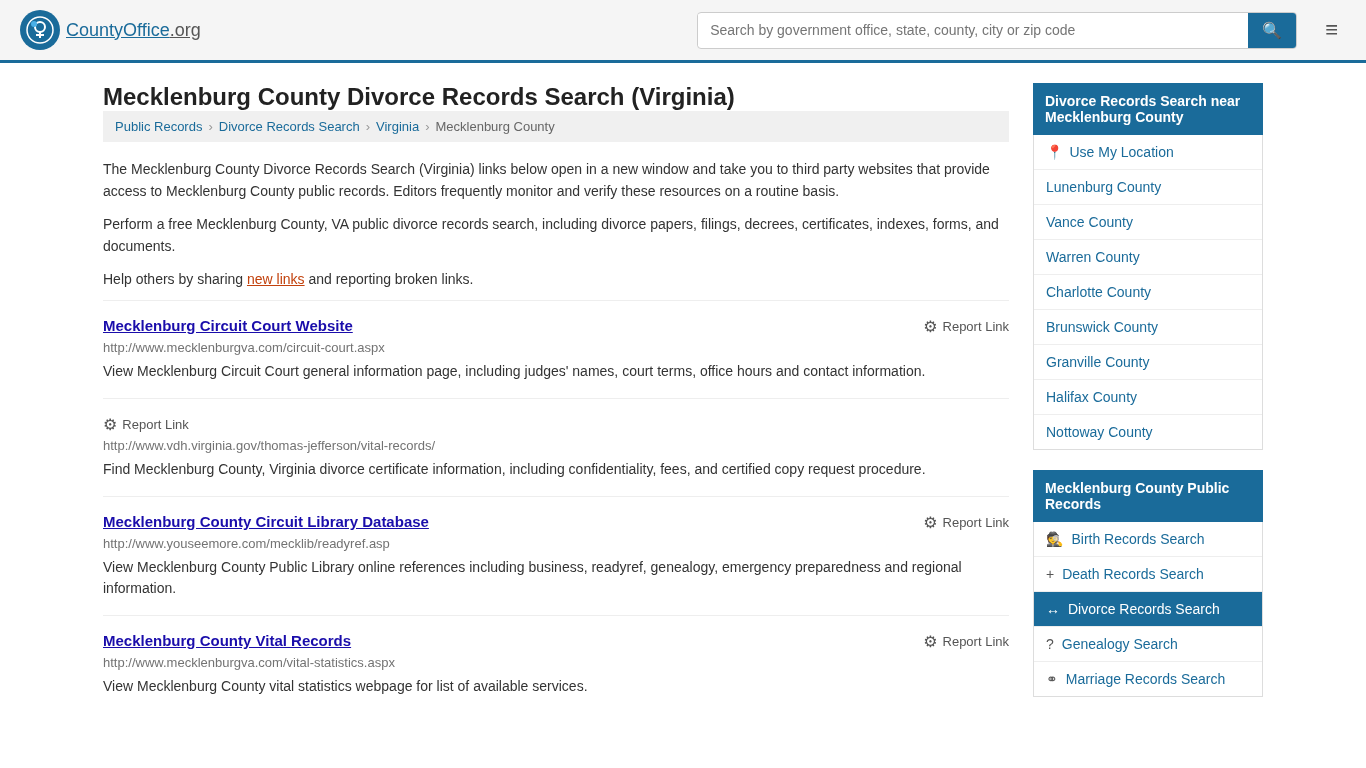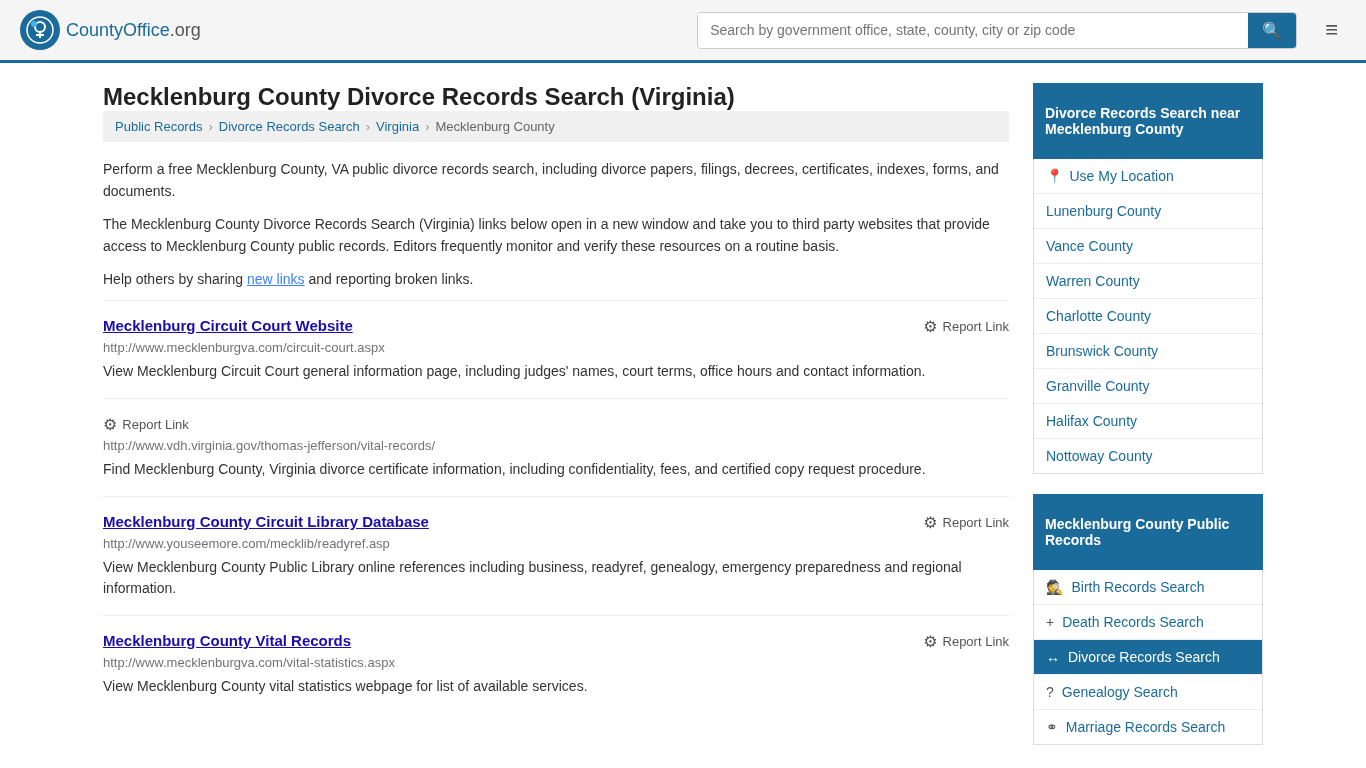--- a/index.html
+++ b/index.html
@@ -32,20 +32,21 @@
       font-size: 18px;
       font-weight: bold;
     }
     .logo-text {
       font-size: 18px;
       color: #333;
       font-weight: normal;
     }
     .logo-text span {
       color: #1a6b9a;
+      text-decoration: underline;
     }
     .search-bar-container {
       flex: 1;
       max-width: 600px;
       margin-left: auto;
       display: flex;
       align-items: center;
       border: 1px solid #ccc;
       border-radius: 4px;
       background: #fff;
@@ -119,21 +120,21 @@
     .breadcrumb-sep { color: #999; }
 
     
     .description {
       font-size: 14px;
       color: #333;
       line-height: 1.6;
       margin-bottom: 10px;
     }
     .description a {
-      color: #3b82f6;
+      color: #c2410c;
       text-decoration: underline;
     }
 
     
     .resource-item {
       border-top: 1px solid #eee;
       padding: 16px 0;
     }
     .resource-header {
       display: flex;
@@ -175,21 +176,21 @@
 
     
     .sidebar-section {
       margin-bottom: 20px;
     }
     .sidebar-section-title {
       background: #1a6b9a;
       color: #fff;
       font-weight: bold;
       font-size: 14px;
-      padding: 22px 12px;
+      padding: 10px 12px;
       margin-bottom: 0;
     }
     .sidebar-list {
       border: 1px solid #ddd;
       border-top: none;
     }
     .sidebar-list-item {
       padding: 9px 12px;
       border-bottom: 1px solid #eee;
       display: flex;
@@ -264,22 +265,22 @@
     <div class="breadcrumb">
       <a href="#">Public Records</a>
       <span class="breadcrumb-sep">›</span>
       <a href="#">Divorce Records Search</a>
       <span class="breadcrumb-sep">›</span>
       <a href="#">Virginia</a>
       <span class="breadcrumb-sep">›</span>
       <span>Mecklenburg County</span>
     </div>
 
+    <p class="description">The Mecklenburg County Divorce Records Search (Virginia) links below open in a new window and take you to third party websites that provide access to Mecklenburg County public records. Editors frequently monitor and verify these resources on a routine basis.</p>
     <p class="description">Perform a free Mecklenburg County, VA public divorce records search, including divorce papers, filings, decrees, certificates, indexes, forms, and documents.</p>
-    <p class="description">The Mecklenburg County Divorce Records Search (Virginia) links below open in a new window and take you to third party websites that provide access to Mecklenburg County public records. Editors frequently monitor and verify these resources on a routine basis.</p>
     <p class="description">
       <span>Help others by sharing </span><a href="#">new links</a><span> and reporting broken links.</span>
     </p>
 
     <div id="resources-container">
         <div class="resource-item">
     <div class="resource-header">
       <span class="resource-title">Mecklenburg Circuit Court Website</span>
       <span class="report-link">
         <span class="report-link-icon">⚙</span>

